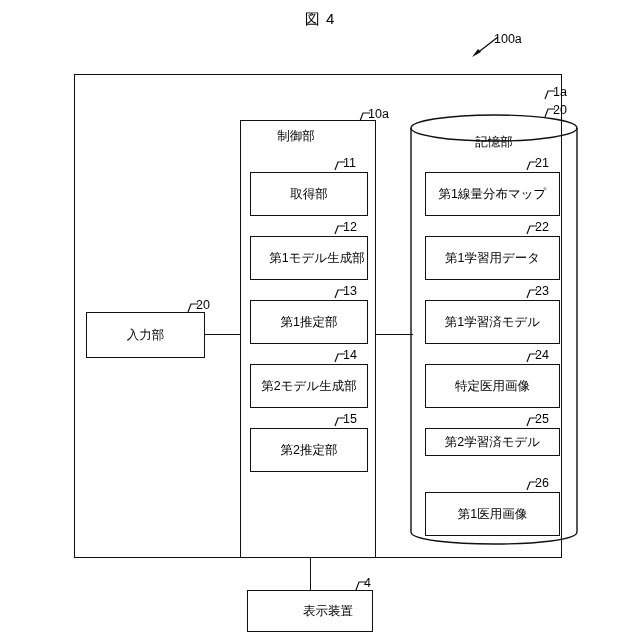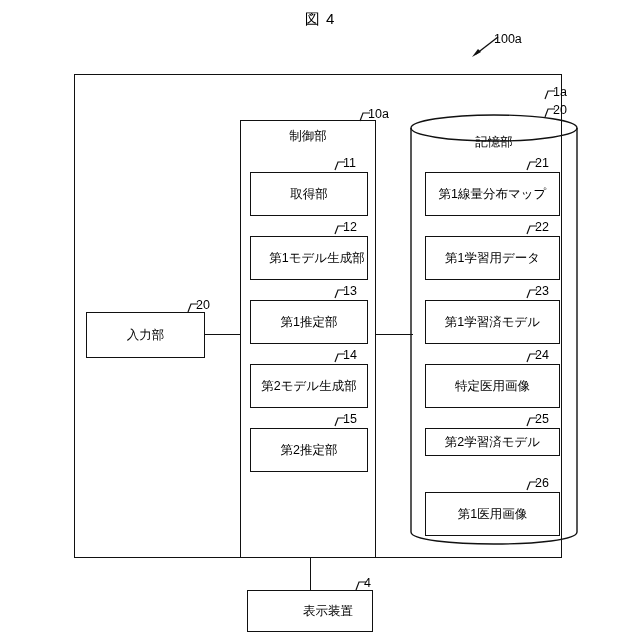--- a/index.html
+++ b/index.html
@@ -127,21 +127,21 @@
       <svg width="12" height="12" viewBox="0 0 12 12">
           <path d="M1,11 L4,3 L11,3" fill="none" stroke="#111" stroke-width="1.2"></path>
         </svg>
     </span>
     <span>20</span>
   </div>
 
   <div class="hline" style="left:205px; top:334px; width:36px;"></div>
 
   <div class="rect" style="left:240px; top:120px; width:136px; height:438px;"></div>
-  <div class="rect-label" style="left:240px; top:128px; width:136px;">制御部</div>
+  <div class="rect-label" style="left:228px; top:128px; width:136px;">制御部</div>
   <div class="ref" style="left:368px; top:108px;">
     <span class="hook">
       <svg width="12" height="12" viewBox="0 0 12 12">
           <path d="M1,11 L4,3 L11,3" fill="none" stroke="#111" stroke-width="1.2"></path>
         </svg>
     </span>
     <span>10a</span>
   </div>
 
   <div class="boxtext" style="left:250px; top:172px; width:118px; height:44px;">

